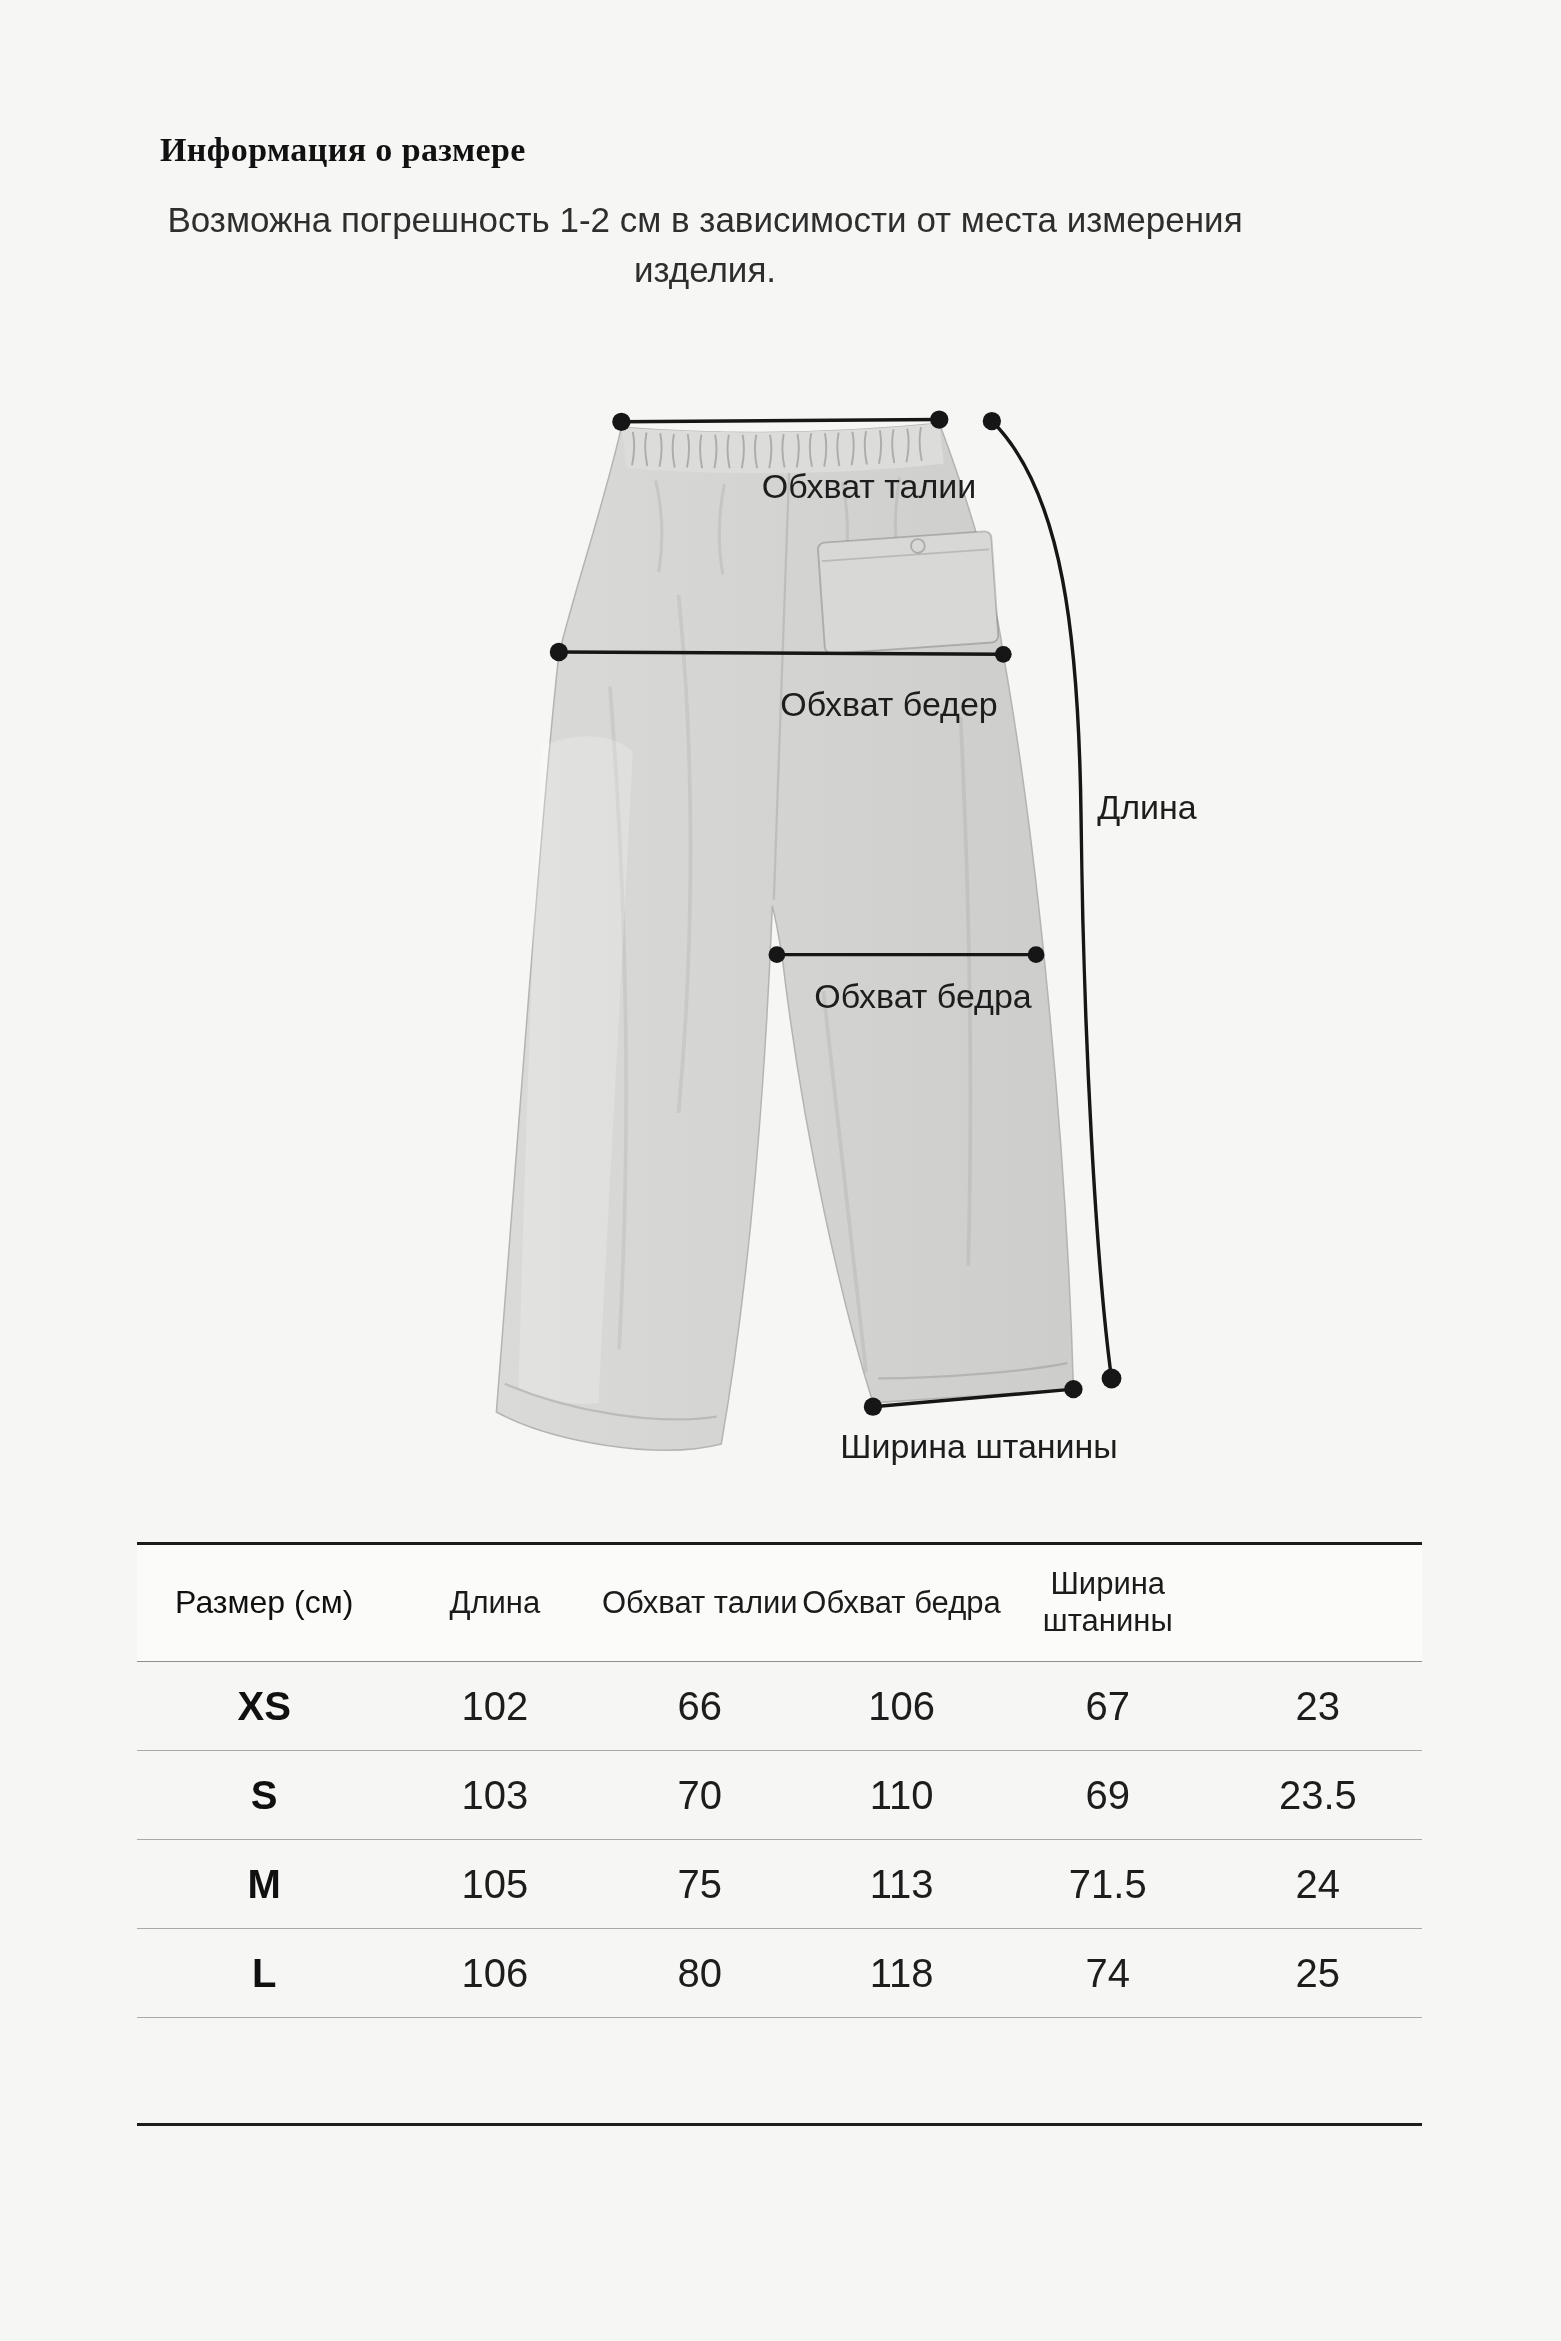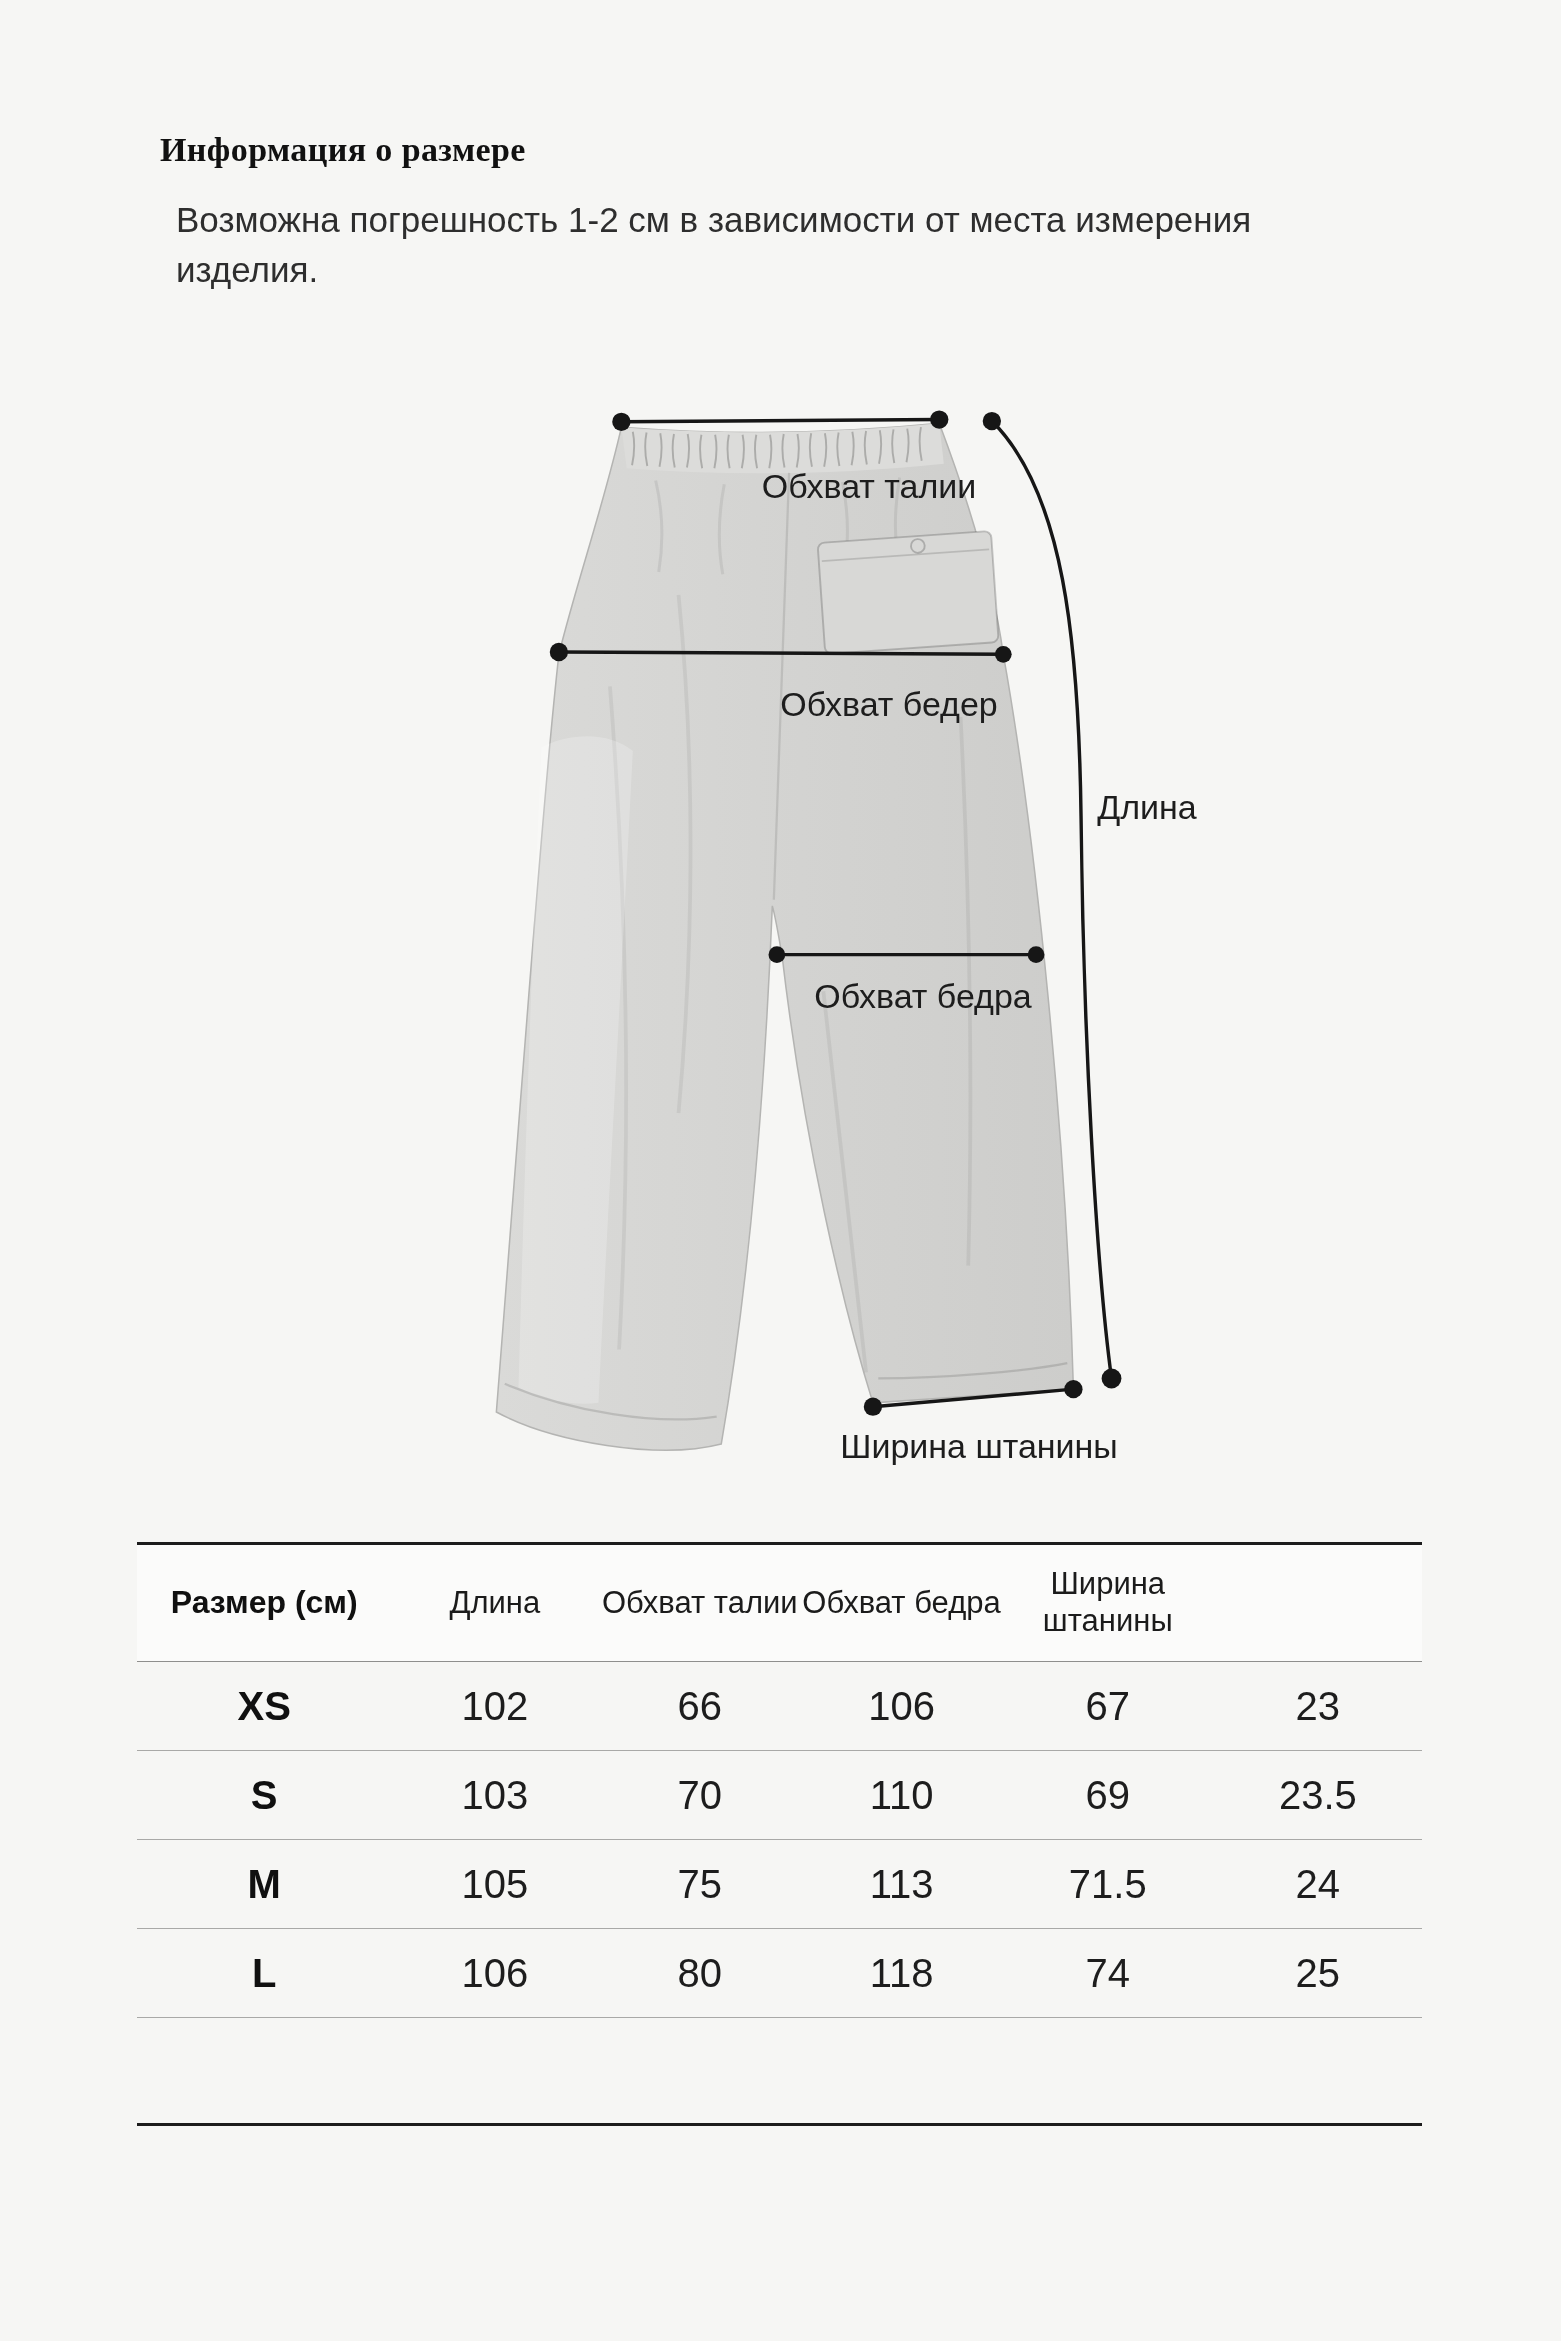--- a/index.html
+++ b/index.html
@@ -10,23 +10,23 @@
     color:#1c1c1c;
     position:relative;
     overflow:hidden;
   }
   .title{
     position:absolute;left:160px;top:131px;
     font-size:34px;font-weight:700;color:#111;
     margin:0;letter-spacing:0.4px;font-family:Liberation Serif, serif;
   }
   .note{
-    position:absolute;left:176px;top:195px;width:1090px;
+    position:absolute;left:160px;top:195px;width:1090px;
     font-size:35px;font-weight:400;color:#2e2e2e;
-    line-height:1.42;margin:0;
+    line-height:1.42;margin:0;text-align:center;
   }
   .diagram{
     position:absolute;left:427px;top:366px;width:869px;height:1159px;
   }
   .diagram svg{position:absolute;left:0;top:0;}
   .dlabel{
     position:absolute;transform:translate(-50%,-50%);
     font-size:34px;color:#1d1d1d;white-space:nowrap;
   }
   .lbl-waist{left:442px;top:120px;}
@@ -46,21 +46,21 @@
   }
   .thead,.trow{
     display:grid;
     grid-template-columns:19.8% 16.1% 15.8% 15.6% 16.5% 16.2%;
     align-items:center;
   }
   .th{
     font-size:31px;color:#1b1b1b;text-align:center;
     white-space:pre-line;line-height:1.18;
   }
-  .th.size-col{font-size:32px;font-weight:700;color:#101010;}
+  .th.size-col{font-size:32px;font-weight:400;color:#101010;}
   .trow{
     height:88px;
     border-bottom:1.5px solid #a9a9a7;
   }
   .td{
     font-size:40px;color:#1d1d1d;text-align:center;
   }
   .td.size-col{font-weight:700;color:#101010;}
   .tfoot-space{
     height:105px;

